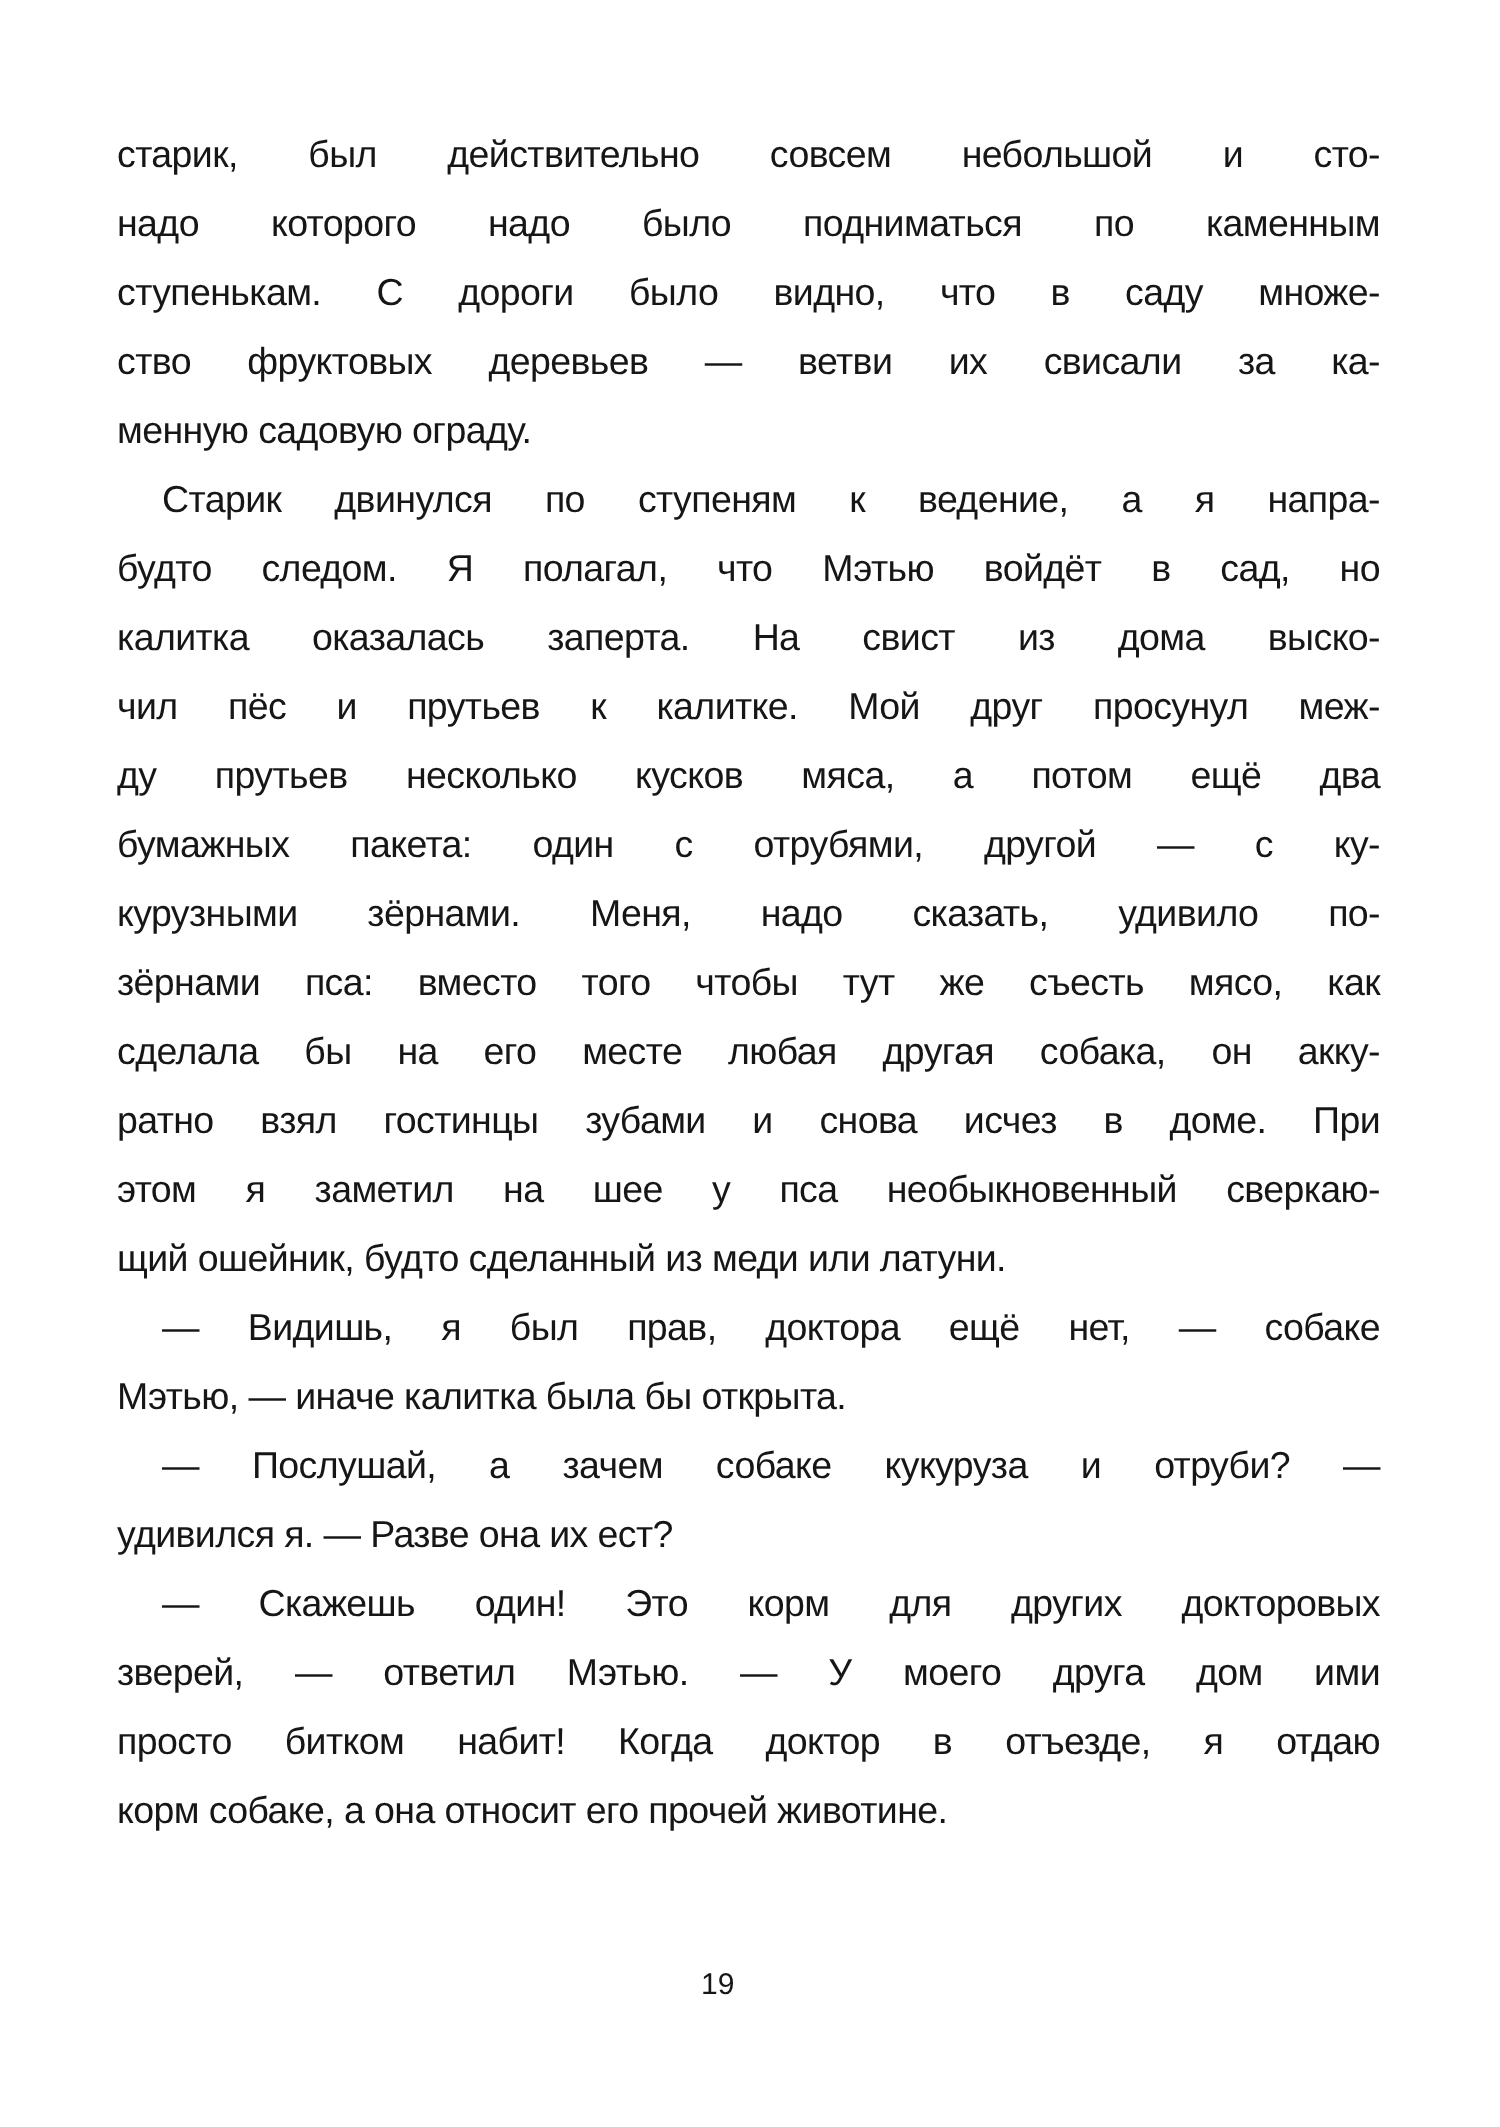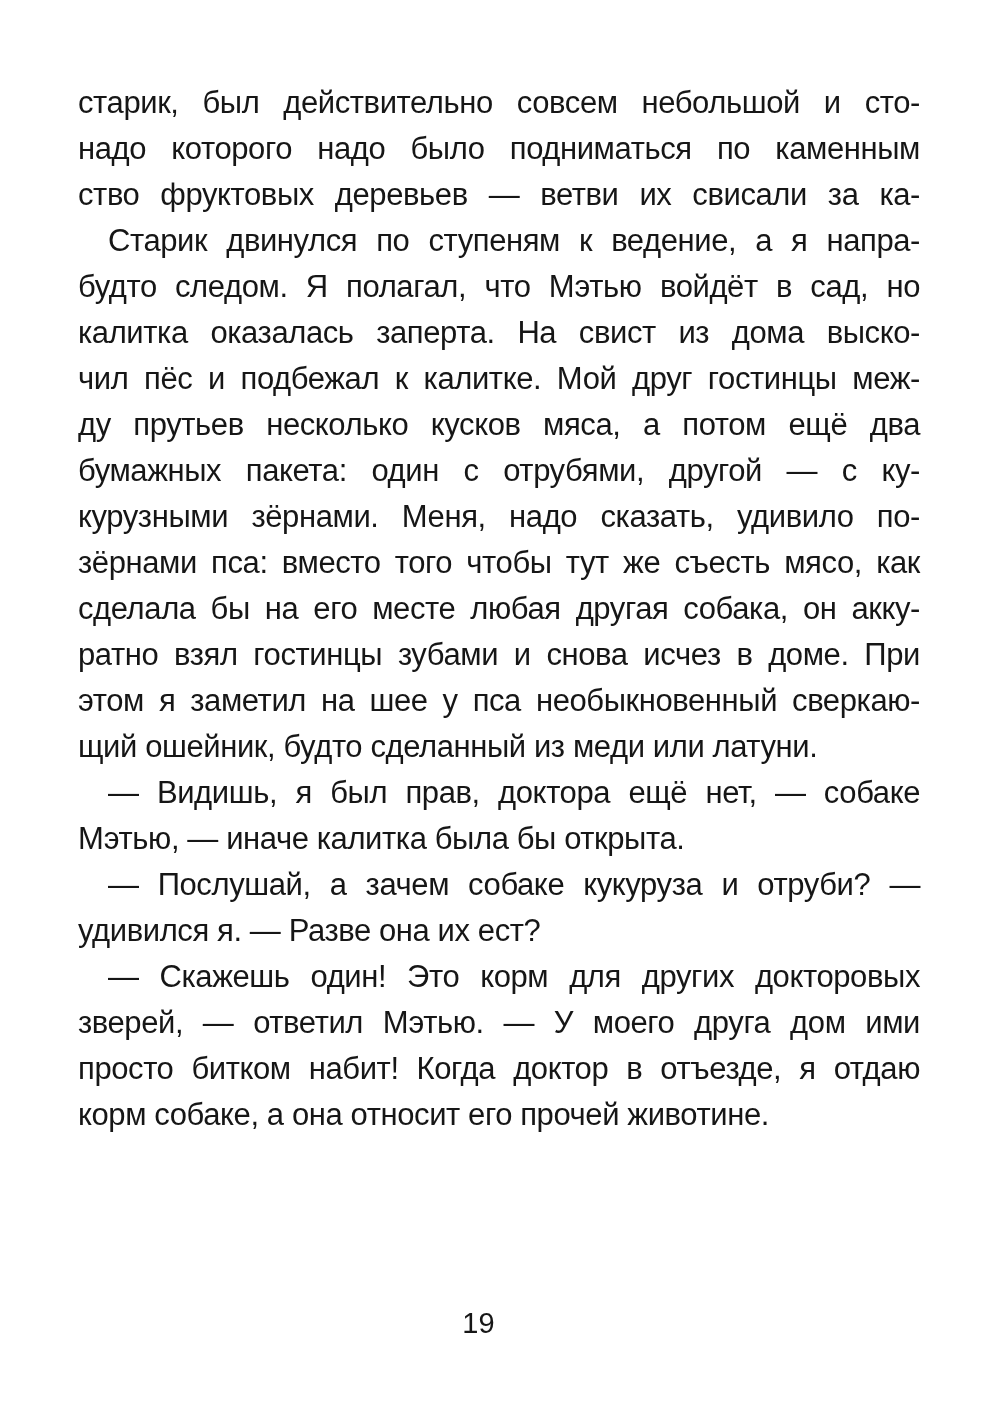--- a/index.html
+++ b/index.html
@@ -24,61 +24,63 @@
     position: absolute;
     top: 80px;
     left: 78px;
     width: 842px;
   }
   .paragraph {
     margin: 0;
     padding: 0;
   }
   .line {
-    font-size: 31px;
+    font-size: 25px;
     line-height: 46px;
     letter-spacing: -0.4px;
     white-space: nowrap;
     text-align: justify;
     text-align-last: justify;
     color: #161616;
   }
   .line.last {
     text-align-last: left;
   }
   .line.indent {
     text-indent: 30px;
   }
   .page-number {
     position: absolute;
     top: 1306px;
     left: 0;
     width: 957px;
     text-align: center;
-    font-size: 29px;
+    font-size: 20px;
     line-height: 34px;
     letter-spacing: 0;
     color: #161616;
   }
 </style>
 </head>
 <body>
 
 <div class="page">
   <main class="text-block">
       <div class="paragraph">
         <div class="line">старик, был действительно совсем небольшой и сто-</div>
         <div class="line">надо которого надо было подниматься по каменным</div>
+        <div class="line">ступенькам. С дороги было видно, что в саду множе-</div>
         <div class="line">ство фруктовых деревьев — ветви их свисали за ка-</div>
+        <div class="line last">менную садовую ограду.</div>
       </div>
       <div class="paragraph">
         <div class="line indent">Старик двинулся по ступеням к ведение, а я напра-</div>
         <div class="line">будто следом. Я полагал, что Мэтью войдёт в сад, но</div>
         <div class="line">калитка оказалась заперта. На свист из дома выско-</div>
-        <div class="line">чил пёс и подбежал к калитке. Мой друг гостинцы меж-</div>
+        <div class="line">чил пёс и прутьев к калитке. Мой друг просунул меж-</div>
         <div class="line">ду прутьев несколько кусков мяса, а потом ещё два</div>
         <div class="line">бумажных пакета: один с отрубями, другой — с ку-</div>
         <div class="line">курузными зёрнами. Меня, надо сказать, удивило по-</div>
         <div class="line">зёрнами пса: вместо того чтобы тут же съесть мясо, как</div>
         <div class="line">сделала бы на его месте любая другая собака, он акку-</div>
         <div class="line">ратно взял гостинцы зубами и снова исчез в доме. При</div>
         <div class="line">этом я заметил на шее у пса необыкновенный сверкаю-</div>
         <div class="line last">щий ошейник, будто сделанный из меди или латуни.</div>
       </div>
       <div class="paragraph">

